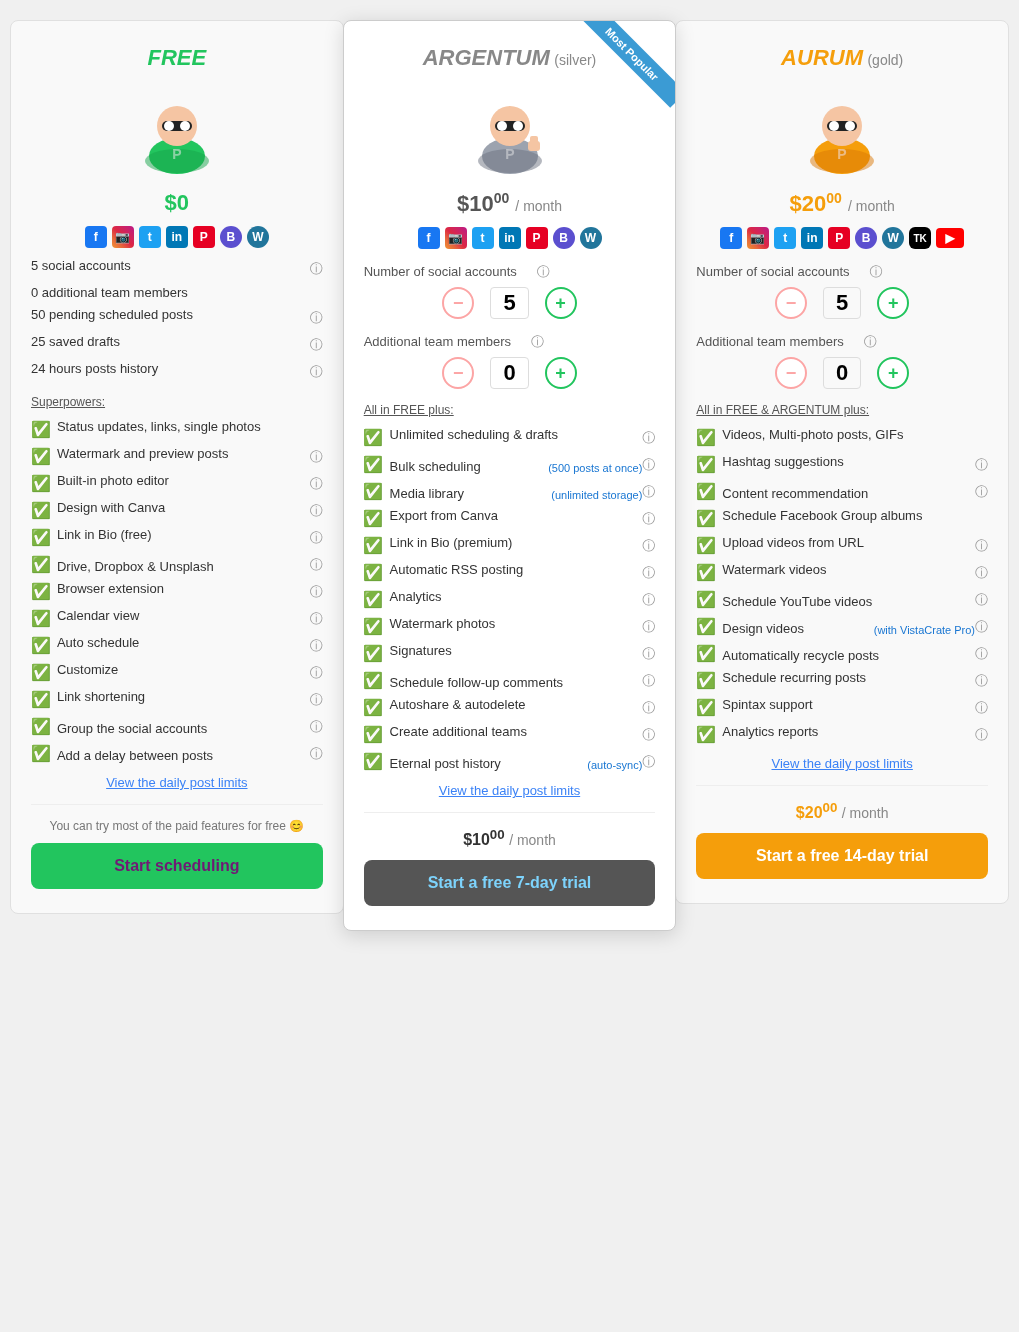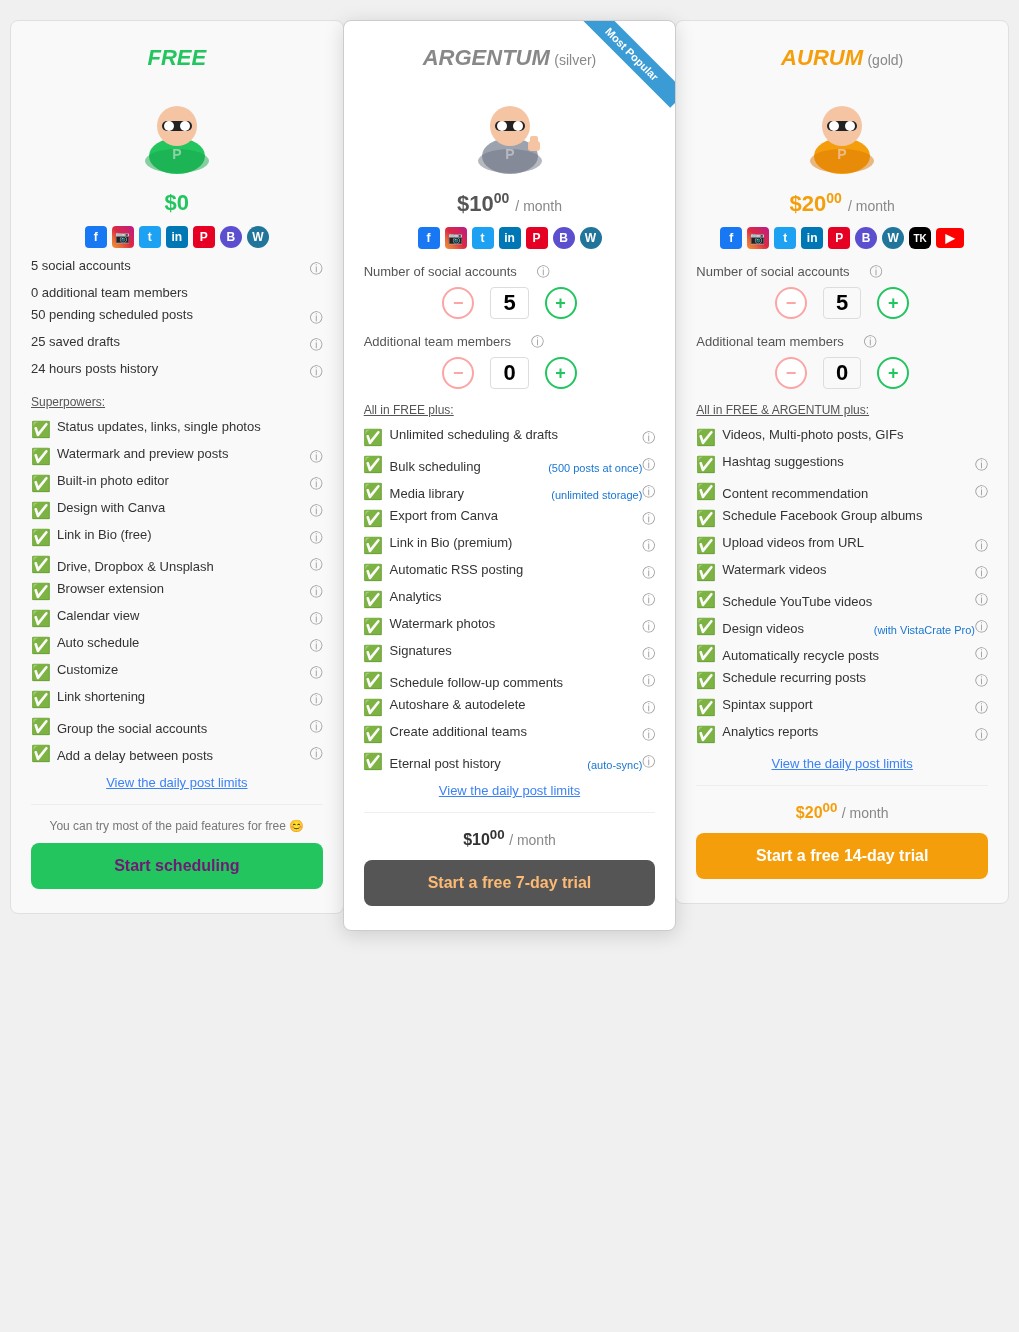--- a/index.html
+++ b/index.html
@@ -234,21 +234,21 @@
       cursor: pointer;
       text-align: center;
       margin-top: 10px;
     }
     .cta-free {
       background: #22c55e;
       color: #701a75;
     }
     .cta-silver {
       background: #555;
-      color: #fdba74;
+      color: #7dd3fc;
     }
     .cta-gold {
       background: #f59e0b;
       color: white;
     }
 
     .price-bottom {
       text-align: center;
       font-size: 16px;
       font-weight: bold;

